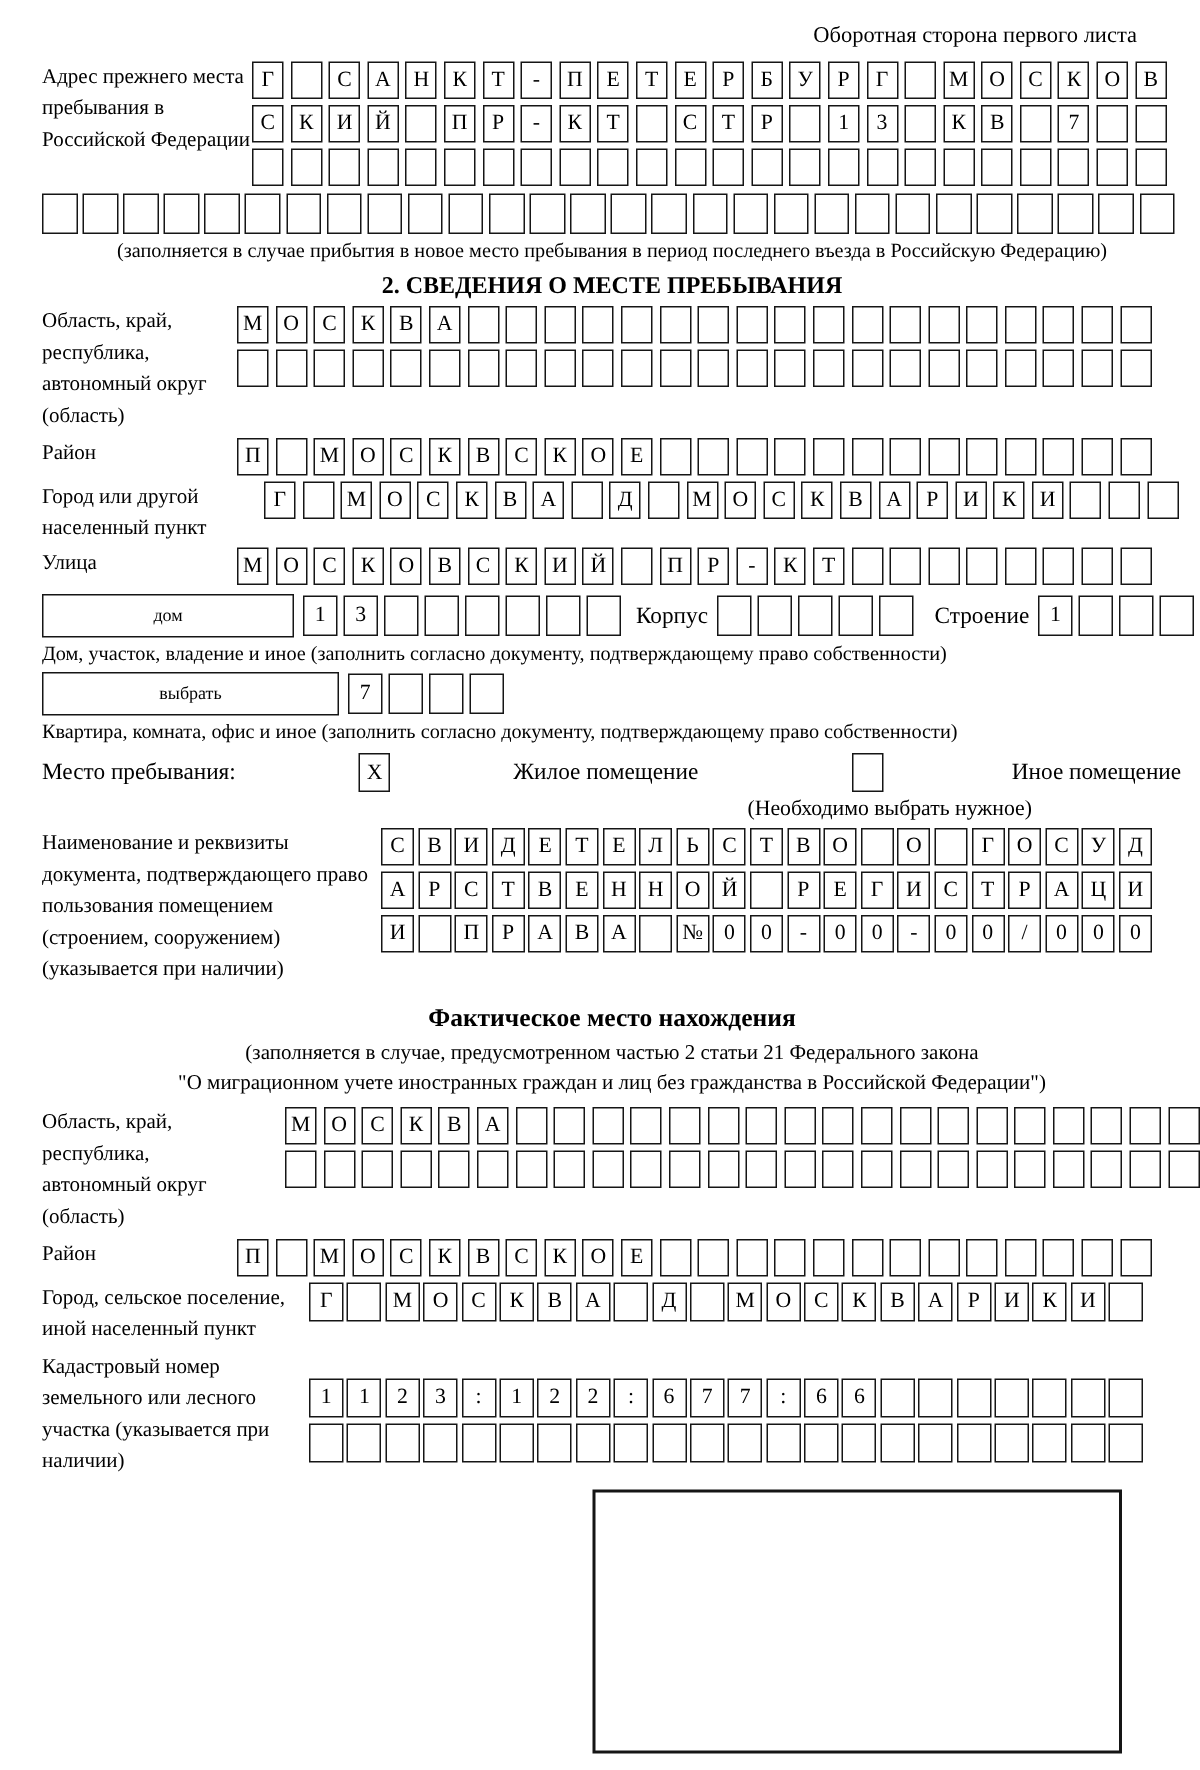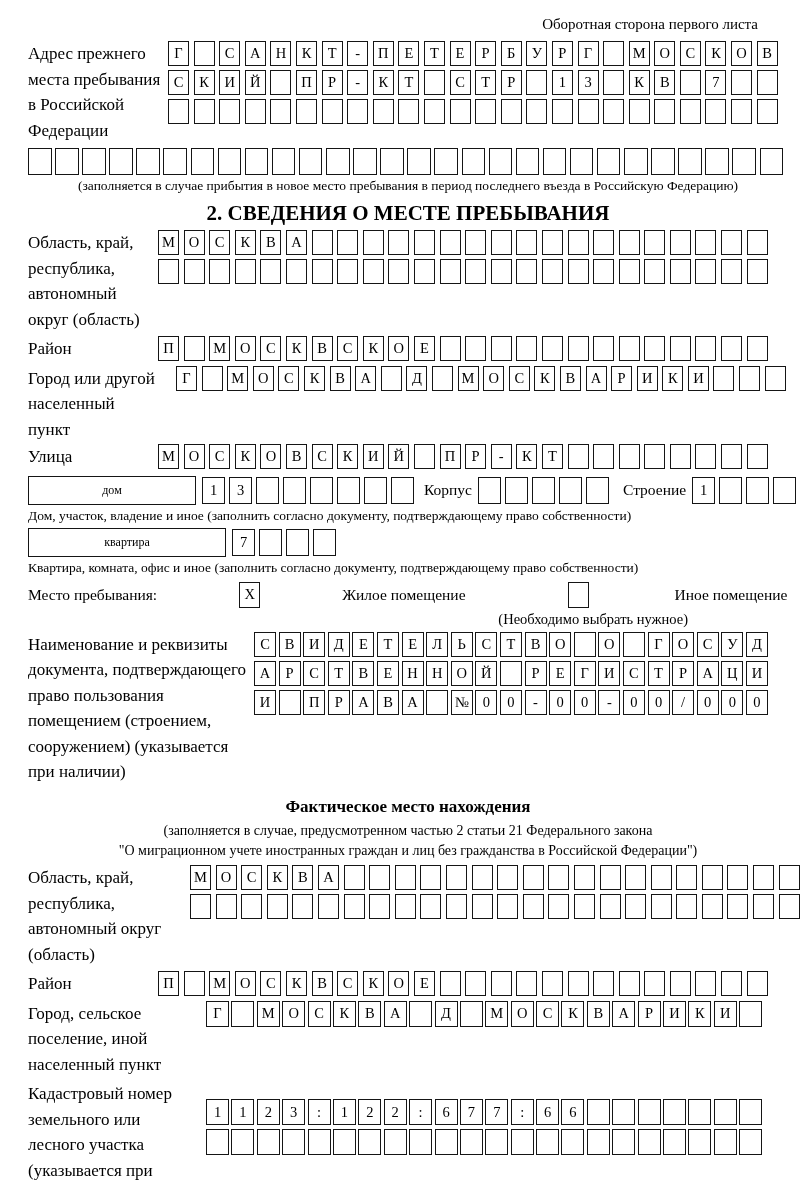--- a/index.html
+++ b/index.html
@@ -5,21 +5,21 @@
   html,body{margin:0;padding:0;background:#fff;}
   body{
     width:800px;height:1180px;
     font-family:"Liberation Serif","DejaVu Serif",serif;
     color:#000;
   }
   .page{position:relative;width:800px;height:1180px;overflow:hidden;
         padding:0 12px 16px 28px;box-sizing:border-box;}
   .header-note{margin-top:16px;text-align:right;padding-right:30px;font-size:15px;}
   .flex-row{display:flex;align-items:flex-start;}
-  .lbl{font-size:17px;line-height:1.5;flex:none;}
+  .lbl{font-size:14px;line-height:1.5;flex:none;}
   .w130{width:130px;}
   .w140{width:140px;}
   .w170{width:170px;}
   .w218{width:218px;}
   .inline-lbl{font-size:15.5px;flex:none;white-space:nowrap;}
   .cells-col{display:flex;flex-direction:column;}
   .cells{display:flex;flex:none;}
   .cells + .cells{margin-top:4px;}
   .cell{
     box-sizing:border-box;flex:none;
@@ -38,21 +38,21 @@
   .dom-cells{gap:4px;}
   .dom-cells .cell{width:23px;height:27px;}
   .kv-cells{gap:4px;}
   .kv-cells .cell{width:23px;height:27px;}
   .wide-box{
     box-sizing:border-box;border:1.8px solid #151515;height:29px;flex:none;
     display:flex;align-items:center;justify-content:center;font-size:12px;
   }
   .caption{font-size:13.5px;margin-top:3px;}
   .center{text-align:center;}
-  .section-title{font-weight:bold;font-size:21px;text-align:center;margin:7px 0 4px 0;}
+  .section-title{font-weight:bold;font-size:16px;text-align:center;margin:7px 0 4px 0;}
   .fact-title{font-weight:bold;font-size:17px;text-align:center;margin:12px 0 4px 0;}
   .fact-caption{font-size:14px;text-align:center;line-height:1.45;}
   .mesto-row{align-items:center;margin-top:6px;gap:38px;}
   .checkbox{width:21px;height:26px;}
   .mesto-note{text-align:right;width:660px;font-size:14.5px;margin-top:3px;}
   .mt2{margin-top:2px;} .mt4{margin-top:4px;} .mt6{margin-top:6px;} .mt8{margin-top:8px;}
   .ml8{margin-left:8px;} .ml18{margin-left:18px;} .ml22{margin-left:22px;}
   .stamp-box{
     box-sizing:border-box;border:2px solid #151515;
     width:353px;height:176px;margin:8px 0 0 367px;background:#fff;
@@ -361,21 +361,21 @@
     <div class="cells dom-cells">
         <div class="cell">1</div>
         <div class="cell"></div>
         <div class="cell"></div>
         <div class="cell"></div>
       </div>
   </div>
   <div class="caption">Дом, участок, владение и иное (заполнить согласно документу, подтверждающему право собственности)</div>
 
   <div class="flex-row mt4" style="align-items:center;">
-    <div class="wide-box" style="width:198px;">квартира</div>
+    <div class="wide-box" style="width:198px;">выбрать</div>
     <div class="gap6"></div>
     <div class="cells kv-cells">
         <div class="cell">7</div>
         <div class="cell"></div>
         <div class="cell"></div>
         <div class="cell"></div>
       </div>
   </div>
   <div class="caption">Квартира, комната, офис и иное (заполнить согласно документу, подтверждающему право собственности)</div>
 

